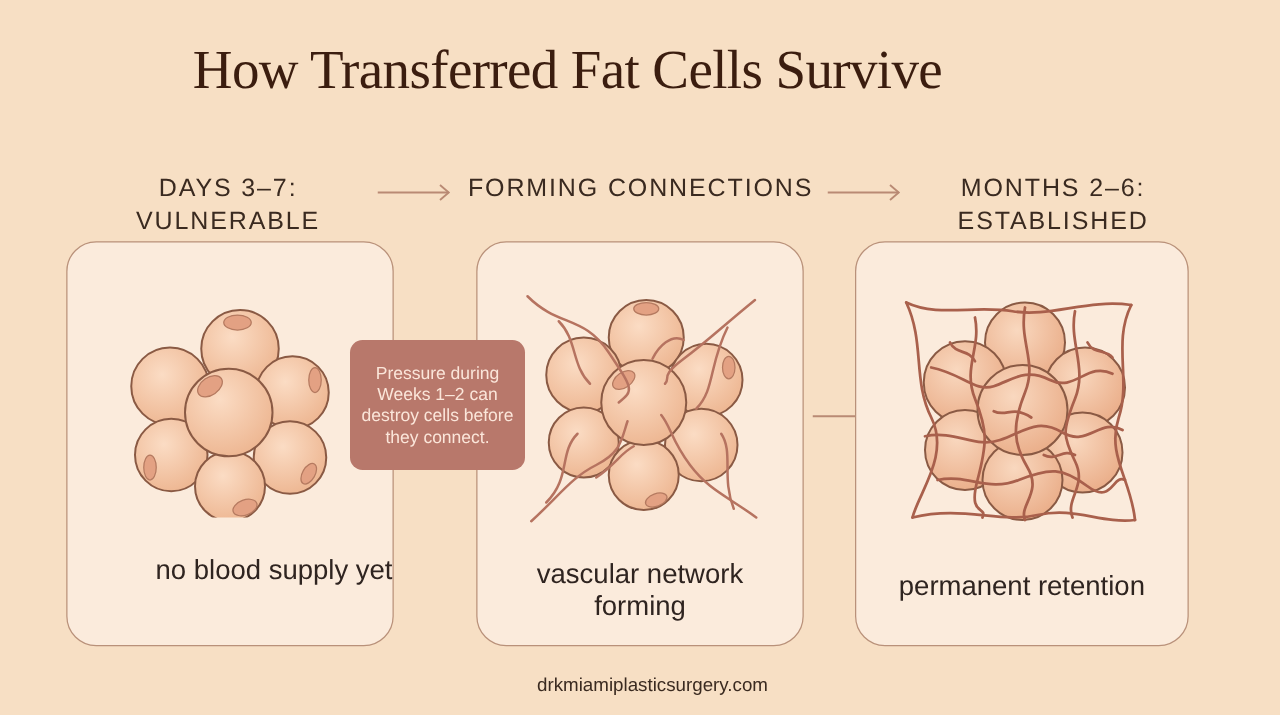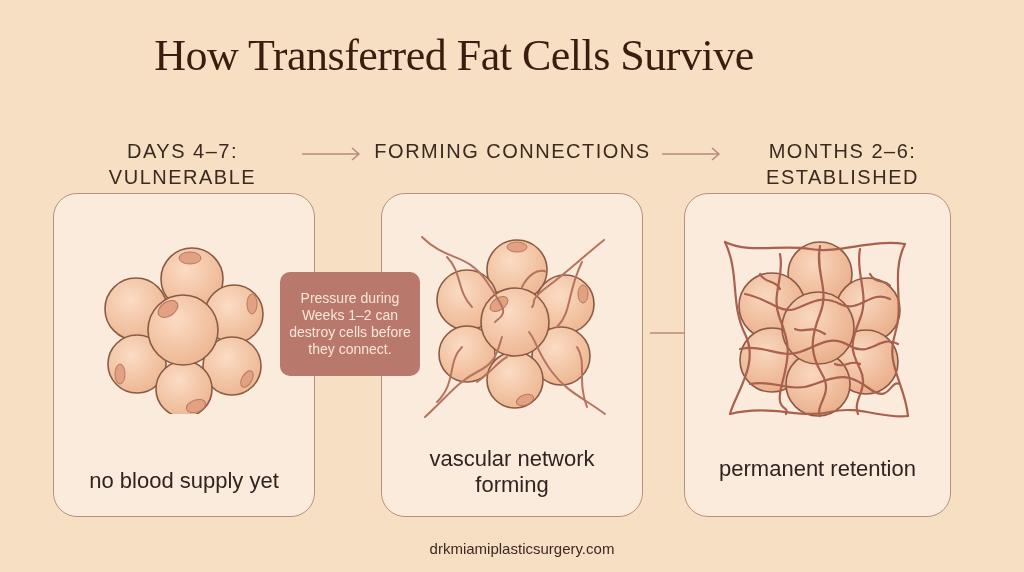--- a/index.html
+++ b/index.html
@@ -56,21 +56,21 @@
       text-align: center;
       font-size: 15px; color: #3a2a20; padding-left: 20px;
     }
   </style>
 </head>
 <body>
 
 <div class="title">How Transferred Fat Cells Survive</div>
 
 <div class="stage-label" style="left:55px;width:255px;">
-  <div>DAYS 4–7:</div>
+  <div>DAYS 3–7:</div>
   <div>VULNERABLE</div>
 </div>
 <div class="stage-label" style="left:355px;width:315px;">
   <div>FORMING CONNECTIONS</div>
 </div>
 <div class="stage-label" style="left:715px;width:255px;">
   <div>MONTHS 2–6:</div>
   <div>ESTABLISHED</div>
 </div>
 
@@ -106,21 +106,21 @@
     </g>
     <g fill="#e3a183" stroke="#b57a60" stroke-width="1">
       <ellipse cx="86" cy="14" rx="11" ry="6"></ellipse>
       <ellipse cx="64" cy="65" rx="11" ry="7" transform="rotate(-35 64 65)"></ellipse>
       <ellipse cx="148" cy="60" rx="5" ry="10"></ellipse>
       <ellipse cx="16" cy="130" rx="5" ry="10"></ellipse>
       <ellipse cx="143" cy="135" rx="5" ry="9" transform="rotate(30 143 135)"></ellipse>
       <ellipse cx="92" cy="162" rx="10" ry="6" transform="rotate(-20 92 162)"></ellipse>
     </g>
   </svg>
-  <div class="caption" style="top:274px;">no blood supply yet</div>
+  <div class="caption" style="top:249px;text-align:right;">no blood supply yet</div>
 </div>
 
 <div class="card" style="left:381px;width:262px;">
   <svg class="cells" style="left:35px;top:38px;width:192px;height:190px;" viewBox="0 0 192 190">
     <defs>
       <radialGradient id="cg2" cx="40%" cy="35%" r="65%">
         <stop offset="0%" stop-color="#fbdcc4"></stop>
         <stop offset="100%" stop-color="#eeb894"></stop>
       </radialGradient>
     </defs>

